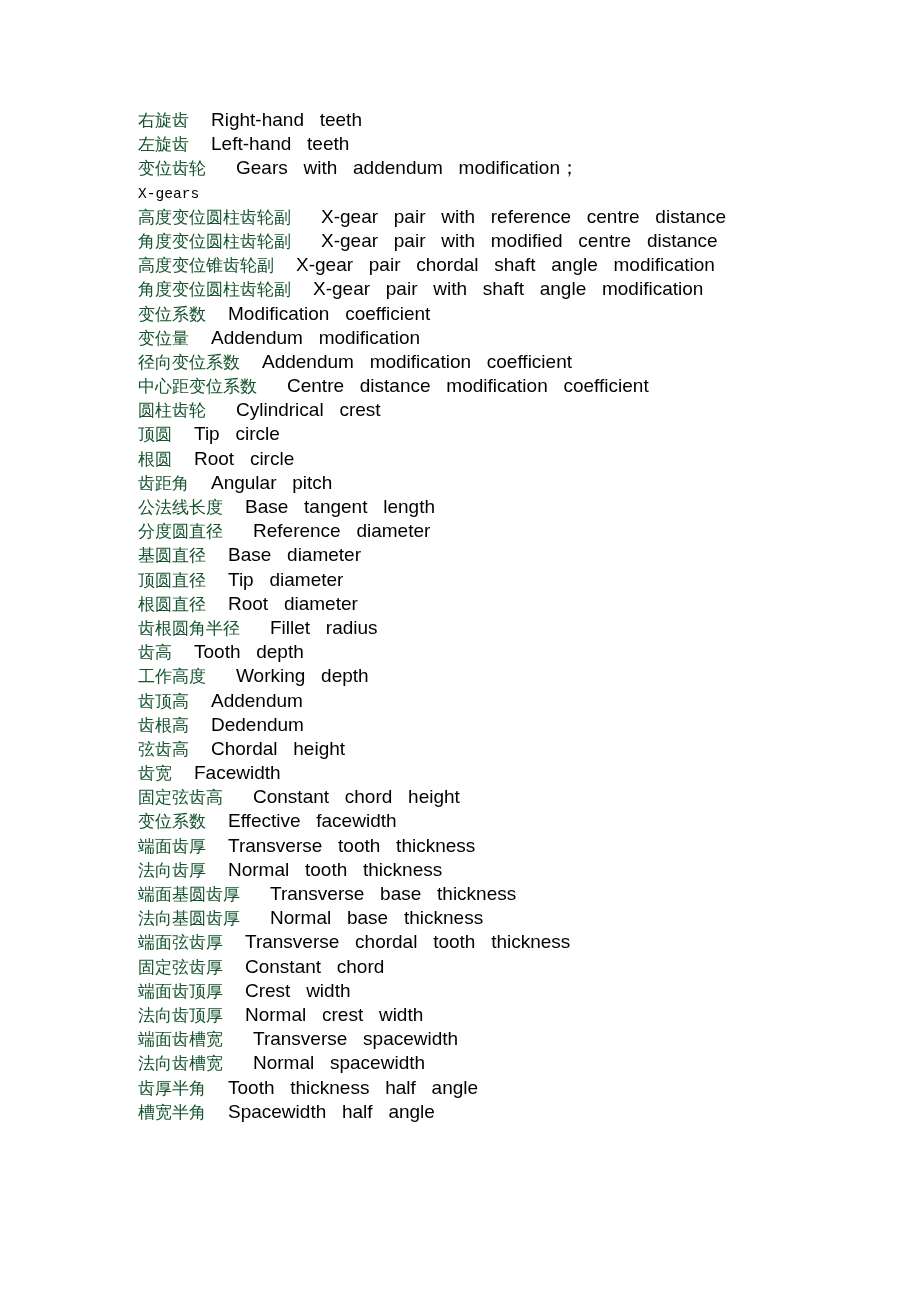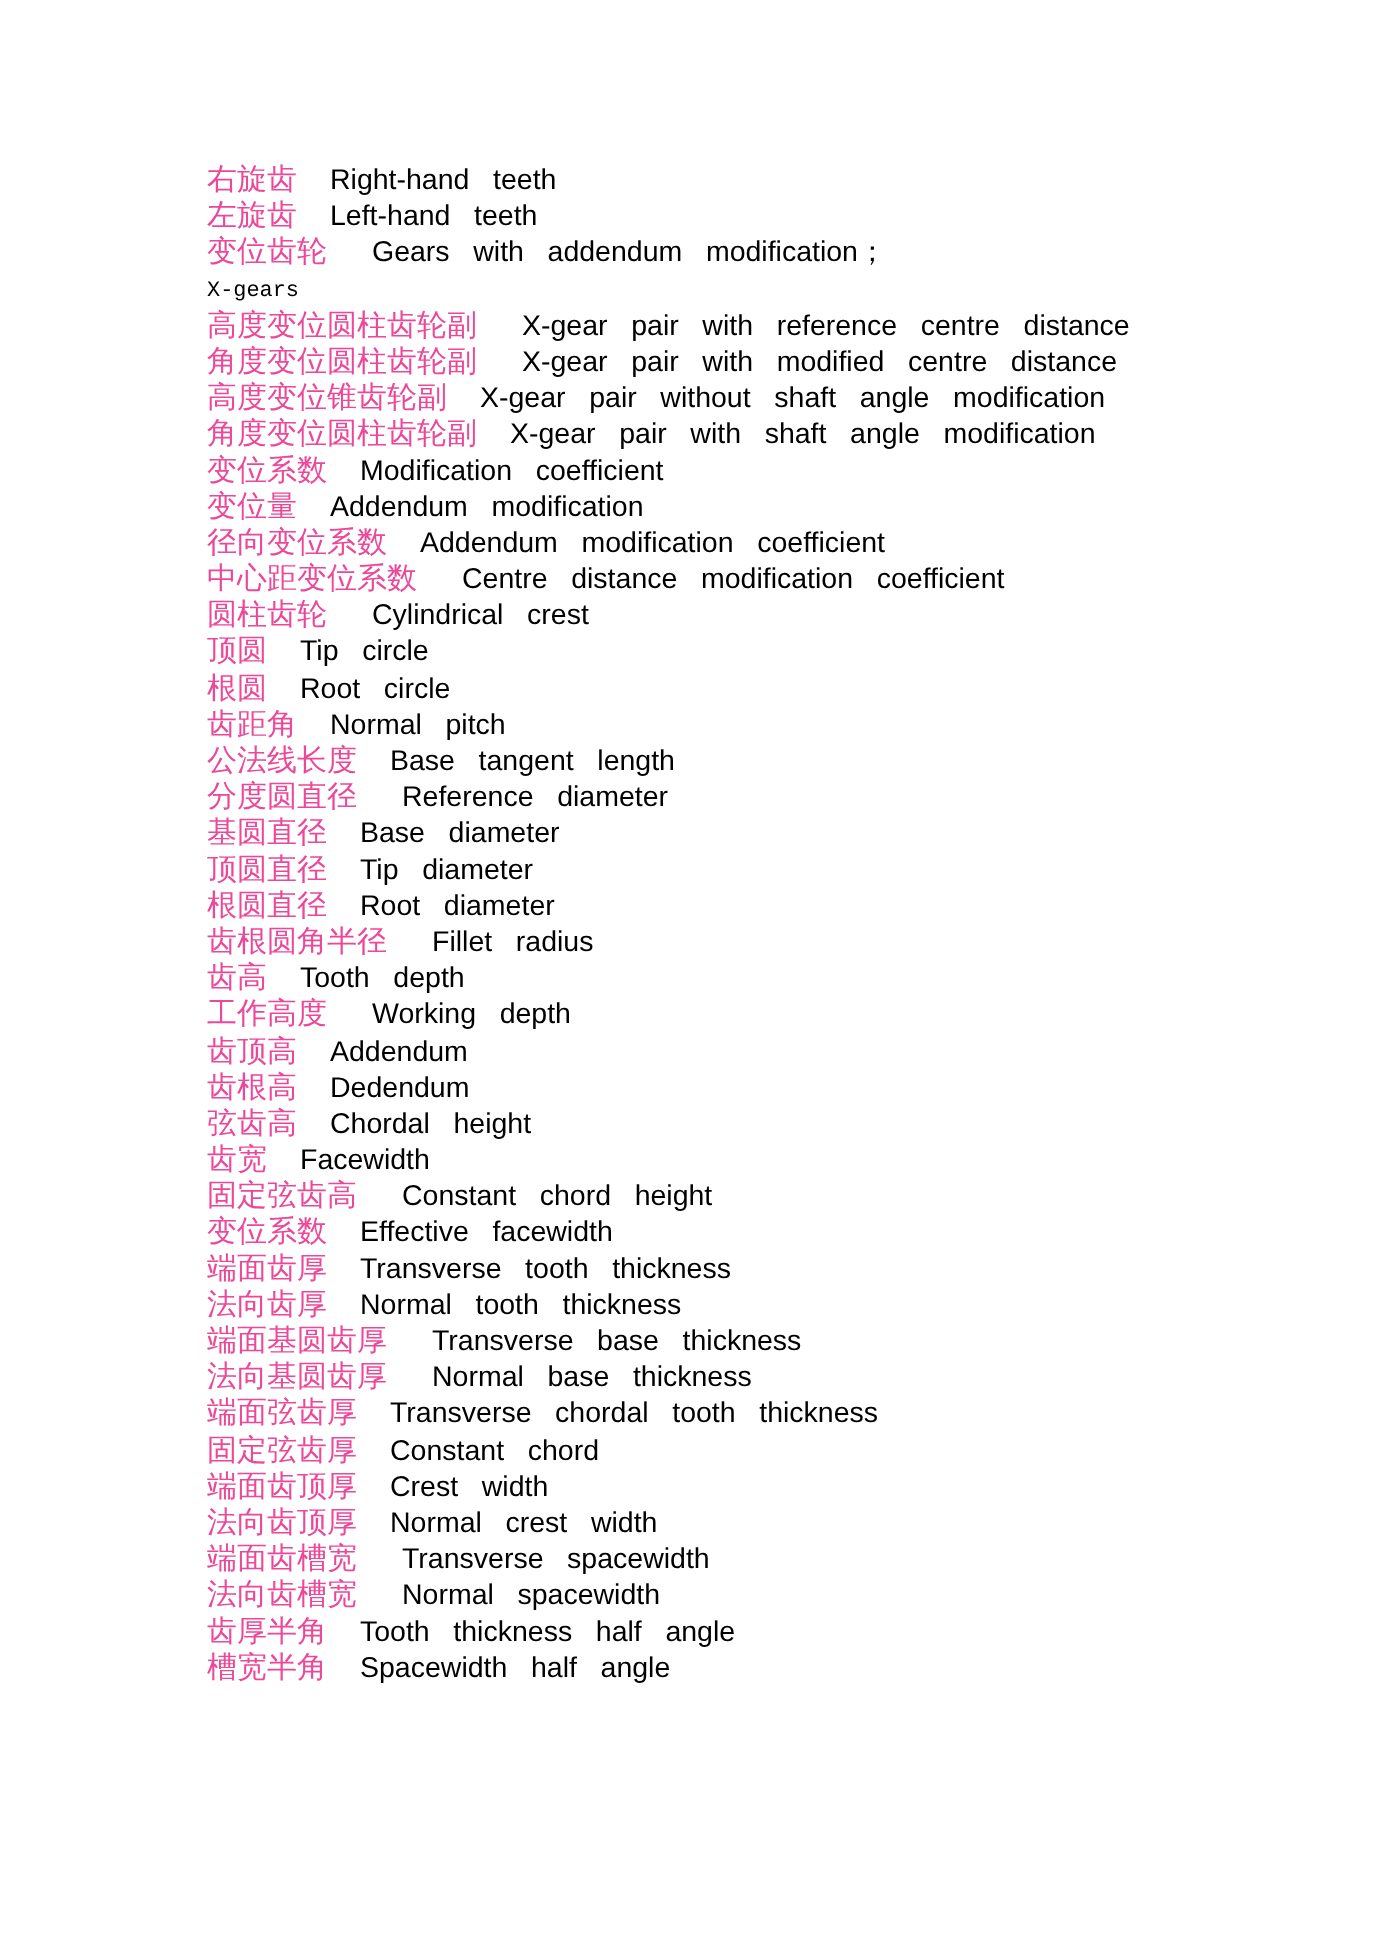--- a/index.html
+++ b/index.html
@@ -32,22 +32,22 @@
   .glossary-line {
     height: 24.2px;
     line-height: 24.2px;
     white-space: pre;
     color: #000000;
     font-size: 14.6px;
     font-family: "Liberation Sans", sans-serif;
   }
   .cn {
     font-family: Liberation Serif, serif;
-    font-size: 20px;
-    color: #ec4899;
+    font-size: 17px;
+    color: #14532d;
     letter-spacing: 0px;
   }
   .en {
     font-family: "Liberation Sans", sans-serif;
     font-size: 19px;
     color: #000000;
     word-spacing: 2.6px;
   }
   .gap-2 { display: inline-block; width: 22px; }
   .gap-3 { display: inline-block; width: 30px; }
@@ -62,30 +62,30 @@
 <body>
 
 <div id="doc-page">
   <div id="glossary-list">
       <div class="glossary-line"><span class="cn">右旋齿</span><span class="gap-2"></span><span class="en">Right-hand  teeth</span></div>
       <div class="glossary-line"><span class="cn">左旋齿</span><span class="gap-2"></span><span class="en">Left-hand  teeth</span></div>
       <div class="glossary-line"><span class="cn">变位齿轮</span><span class="gap-3"></span><span class="en">Gears  with  addendum  modification；</span></div>
       <div class="glossary-line"><span class="en-only">X-gears</span></div>
       <div class="glossary-line"><span class="cn">高度变位圆柱齿轮副</span><span class="gap-3"></span><span class="en">X-gear  pair  with  reference  centre  distance</span></div>
       <div class="glossary-line"><span class="cn">角度变位圆柱齿轮副</span><span class="gap-3"></span><span class="en">X-gear  pair  with  modified  centre  distance</span></div>
-      <div class="glossary-line"><span class="cn">高度变位锥齿轮副</span><span class="gap-2"></span><span class="en">X-gear  pair  without  shaft  angle  modification</span></div>
+      <div class="glossary-line"><span class="cn">高度变位锥齿轮副</span><span class="gap-2"></span><span class="en">X-gear  pair  chordal  shaft  angle  modification</span></div>
       <div class="glossary-line"><span class="cn">角度变位圆柱齿轮副</span><span class="gap-2"></span><span class="en">X-gear  pair  with  shaft  angle  modification</span></div>
       <div class="glossary-line"><span class="cn">变位系数</span><span class="gap-2"></span><span class="en">Modification  coefficient</span></div>
       <div class="glossary-line"><span class="cn">变位量</span><span class="gap-2"></span><span class="en">Addendum  modification</span></div>
       <div class="glossary-line"><span class="cn">径向变位系数</span><span class="gap-2"></span><span class="en">Addendum  modification  coefficient</span></div>
       <div class="glossary-line"><span class="cn">中心距变位系数</span><span class="gap-3"></span><span class="en">Centre  distance  modification  coefficient</span></div>
       <div class="glossary-line"><span class="cn">圆柱齿轮</span><span class="gap-3"></span><span class="en">Cylindrical  crest</span></div>
       <div class="glossary-line"><span class="cn">顶圆</span><span class="gap-2"></span><span class="en">Tip  circle</span></div>
       <div class="glossary-line"><span class="cn">根圆</span><span class="gap-2"></span><span class="en">Root  circle</span></div>
-      <div class="glossary-line"><span class="cn">齿距角</span><span class="gap-2"></span><span class="en">Normal  pitch</span></div>
+      <div class="glossary-line"><span class="cn">齿距角</span><span class="gap-2"></span><span class="en">Angular  pitch</span></div>
       <div class="glossary-line"><span class="cn">公法线长度</span><span class="gap-2"></span><span class="en">Base  tangent  length</span></div>
       <div class="glossary-line"><span class="cn">分度圆直径</span><span class="gap-3"></span><span class="en">Reference  diameter</span></div>
       <div class="glossary-line"><span class="cn">基圆直径</span><span class="gap-2"></span><span class="en">Base  diameter</span></div>
       <div class="glossary-line"><span class="cn">顶圆直径</span><span class="gap-2"></span><span class="en">Tip  diameter</span></div>
       <div class="glossary-line"><span class="cn">根圆直径</span><span class="gap-2"></span><span class="en">Root  diameter</span></div>
       <div class="glossary-line"><span class="cn">齿根圆角半径</span><span class="gap-3"></span><span class="en">Fillet  radius</span></div>
       <div class="glossary-line"><span class="cn">齿高</span><span class="gap-2"></span><span class="en">Tooth  depth</span></div>
       <div class="glossary-line"><span class="cn">工作高度</span><span class="gap-3"></span><span class="en">Working  depth</span></div>
       <div class="glossary-line"><span class="cn">齿顶高</span><span class="gap-2"></span><span class="en">Addendum</span></div>
       <div class="glossary-line"><span class="cn">齿根高</span><span class="gap-2"></span><span class="en">Dedendum</span></div>

